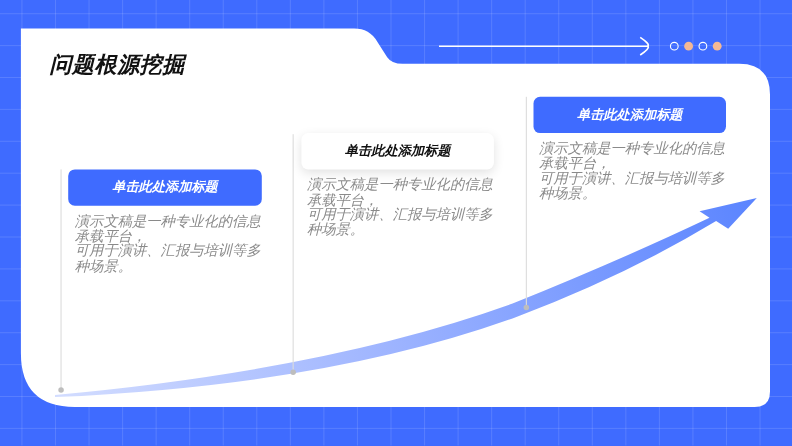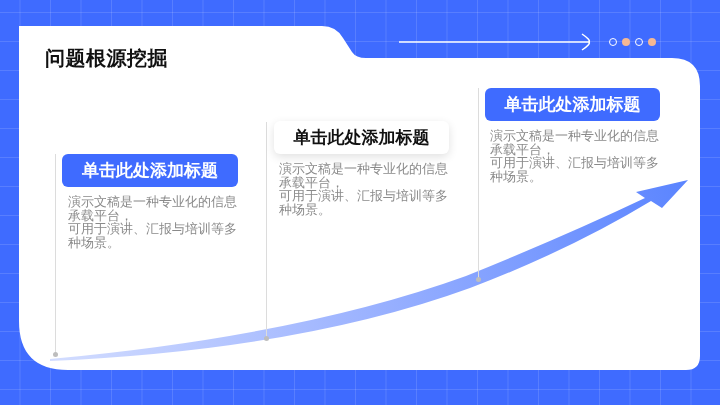--- a/index.html
+++ b/index.html
@@ -7,40 +7,40 @@
   body {
     position: relative;
     font-family: "DejaVu Sans", "Liberation Sans", sans-serif;
     background-color: #3f6bff;
     background-image:
       linear-gradient(rgba(255,255,255,0.13) 1px, transparent 1px),
       linear-gradient(90deg, rgba(255,255,255,0.13) 1px, transparent 1px);
     background-size: 30.5px 29px;
     background-position: -11px -17px;
   }
-  .stage { position: absolute; left: 0; top: 0; width: 704px; height: 405px; }
+  .stage { position: absolute; left: 0; top: 0; width: 704px; height: 405px; font-style: italic; }
   .card-shape { position: absolute; left: 0; top: 0; }
   .page-title {
     position: absolute; left: 45px; top: 45px;
     font-size: 20px; font-weight: bold; color: #111;
     letter-spacing: 0.5px;
   }
   .deco-line { position: absolute; left: 399px; top: 32px; }
   .dots { position: absolute; left: 609px; top: 38px; display: flex; gap: 5px; }
   .dot { width: 8px; height: 8px; border-radius: 50%; }
   .dot.ring { border: 1.3px solid #ffffff; }
   .dot.fill { background: #f5b894; }
 
   .step { position: absolute; }
   .vline { position: absolute; width: 1px; background: #dcdcdc; }
   .pin { position: absolute; width: 5px; height: 5px; border-radius: 50%; background: #bdbdbd; }
   .step-title {
     position: absolute; height: 33px; border-radius: 6px;
     display: flex; align-items: center; justify-content: center;
-    font-size: 17px; font-weight: bold;
+    font-size: 12px; font-weight: bold;
   }
   .step-title.blue { background: #3f6bff; color: #ffffff; }
   .step-title.white { background: #ffffff; color: #111; box-shadow: 0 3px 10px rgba(0,0,0,0.12); }
   .step-desc {
     position: absolute; font-size: 13px; line-height: 13.5px; color: #8a8a8a; width: 180px;
   }
 </style>
 </head>
 <body>
 

